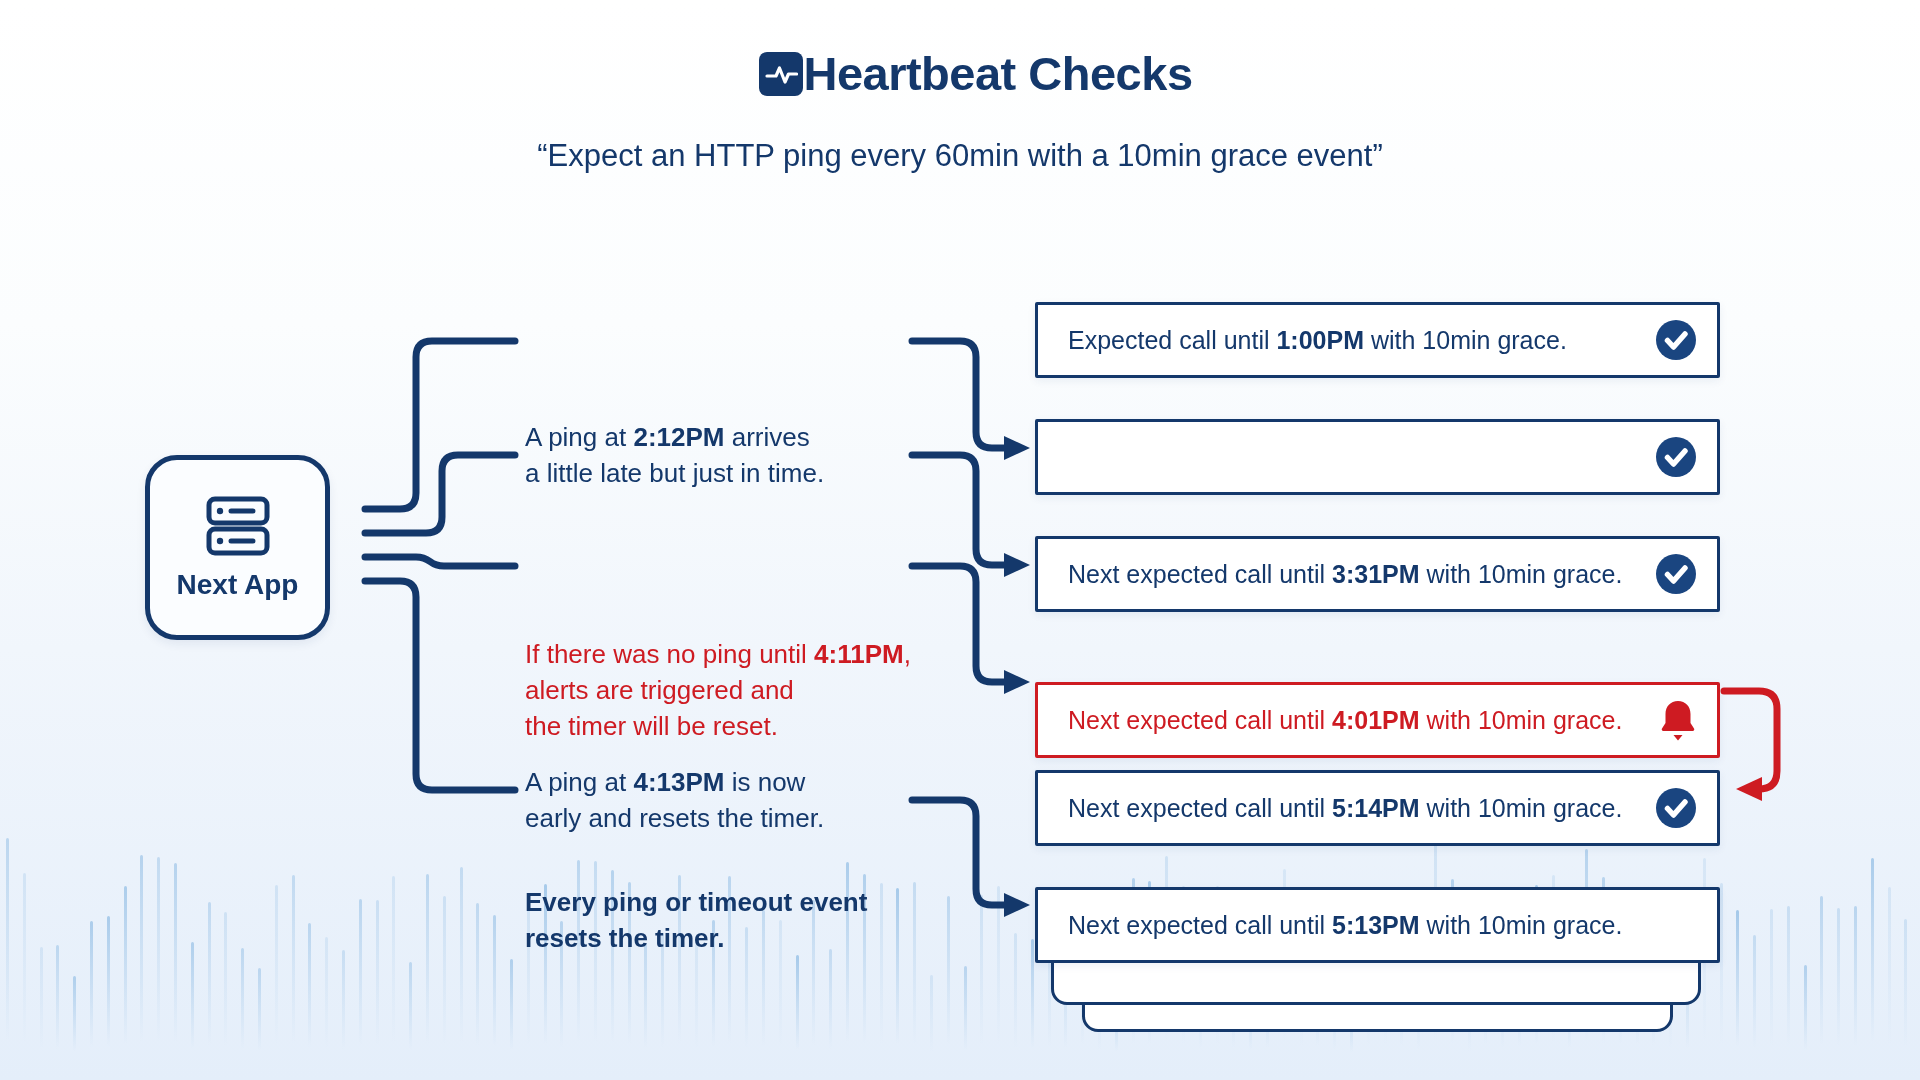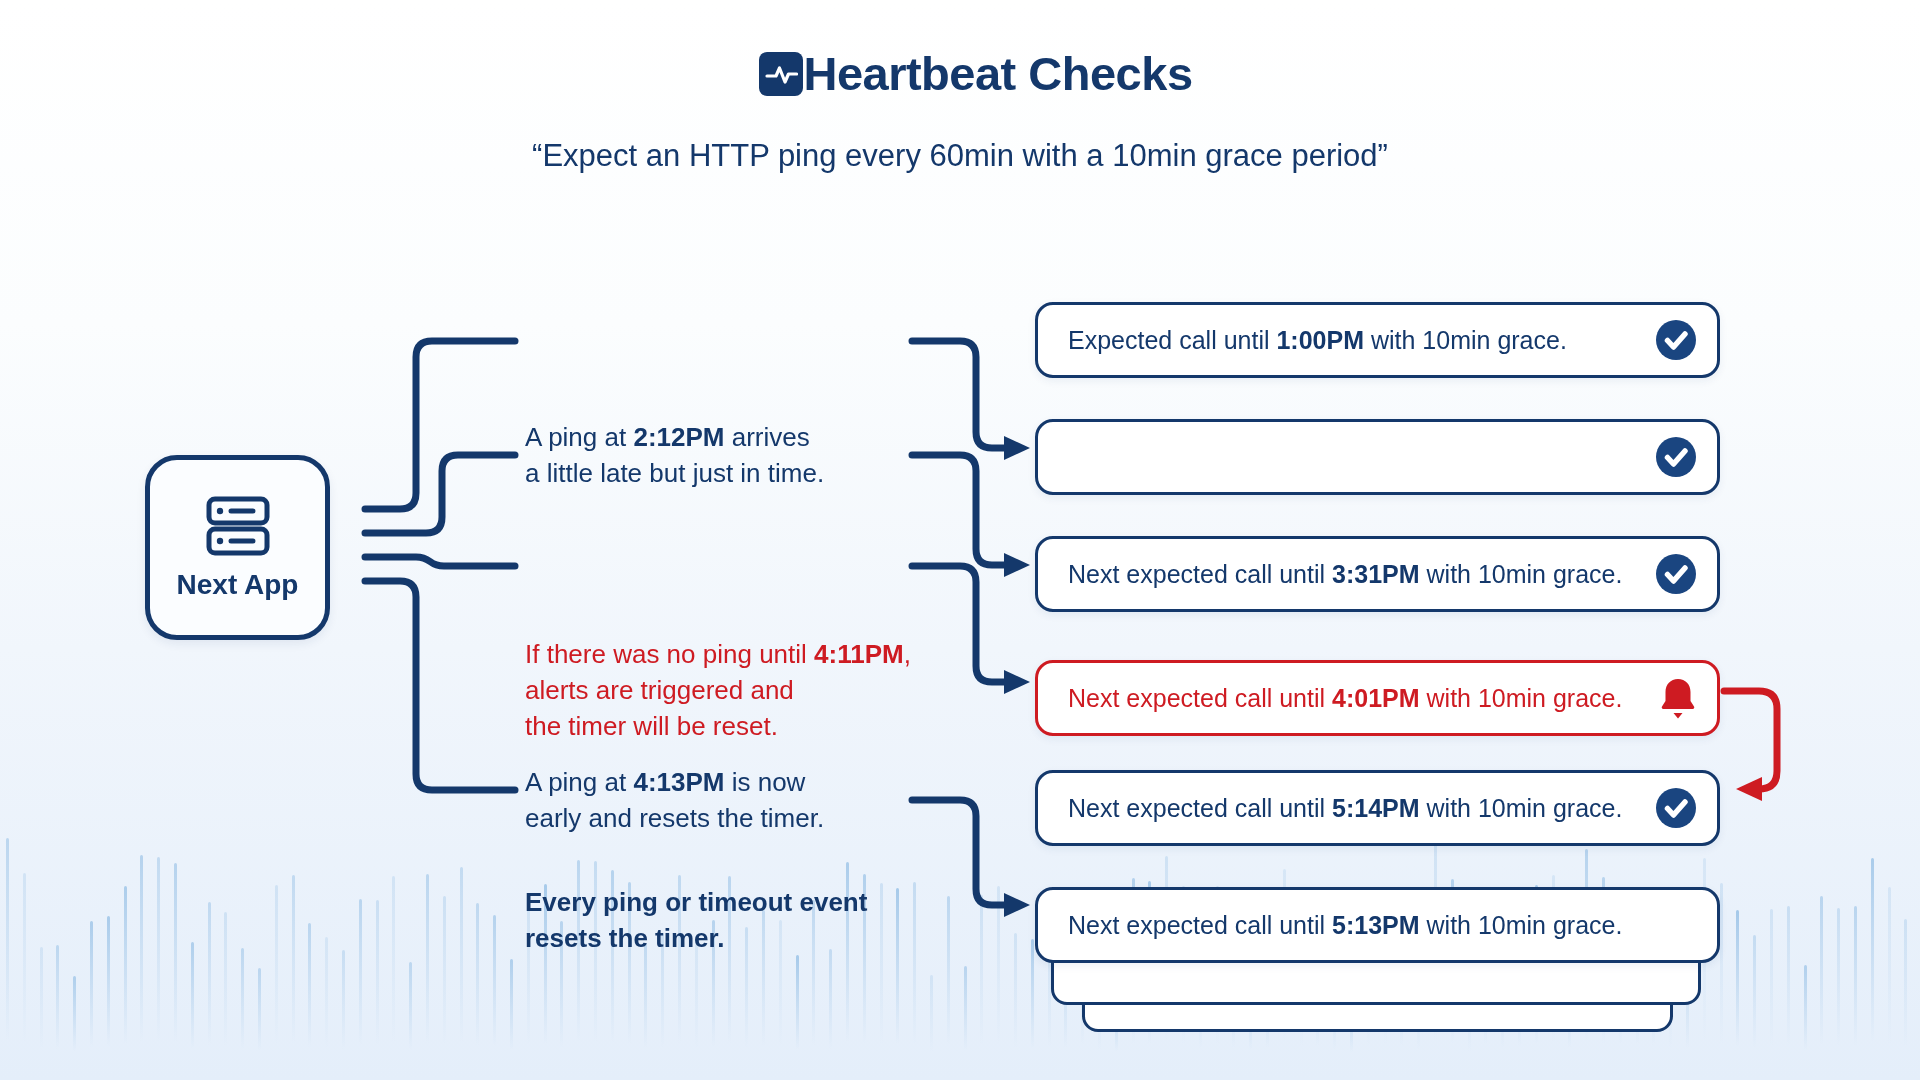--- a/index.html
+++ b/index.html
@@ -36,21 +36,21 @@
 
   
   .ann{position:absolute;left:525px;width:420px;font-size:26px;line-height:36px;color:var(--navy);white-space:pre-line;z-index:2;}
   .ann b{font-weight:bold;}
   .ann.alert{color:var(--red);}
   .ann.bold{font-weight:bold;}
 
   
   .card{
     position:absolute;left:1035px;width:685px;height:76px;box-sizing:border-box;
-    background:var(--card-bg);border:3.5px solid var(--navy);border-radius:18px;
+    background:var(--card-bg);border:3.5px solid var(--navy);border-radius:2px;
     display:flex;align-items:center;padding:0 80px 0 30px;z-index:3;
     box-shadow:0 3px 8px rgba(20,56,107,0.07);
   }
   .card.alert{border-color:var(--red);}
   .card-text{font-size:25px;color:var(--navy);white-space:nowrap;}
   .card.alert .card-text{color:var(--red);}
   .card-text b{font-weight:bold;}
   .card-icon{position:absolute;right:20px;top:50%;transform:translateY(-50%);display:flex;align-items:center;}
 
   
@@ -185,21 +185,21 @@
     </div>
 
   <div class="header">
     <div class="title-icon">
       <svg width="34" height="34" viewBox="0 0 34 34">
         <path d="M3 19 h9 l3.5 -8 l5.5 14 l3.5 -8 h8" fill="none" stroke="#ffffff" stroke-width="3.2" stroke-linecap="round" stroke-linejoin="round"></path>
       </svg>
     </div>
     <div class="title">Heartbeat Checks</div>
   </div>
-  <div class="subtitle"><span>“Expect an HTTP ping every </span><b>60min</b><span> with a </span><b>10min</b><span> grace period”</span></div>
+  <div class="subtitle"><span>“Expect an HTTP ping every </span><b>60min</b><span> with a </span><b>10min</b><span> grace event”</span></div>
 
   <div class="app-box">
     <svg width="66" height="62" viewBox="0 0 66 62">
       <rect x="4" y="4" width="58" height="24" rx="6" fill="none" stroke="var(--navy)" stroke-width="5"></rect>
       <rect x="4" y="34" width="58" height="24" rx="6" fill="none" stroke="var(--navy)" stroke-width="5"></rect>
       <circle cx="15" cy="16" r="3.2" fill="var(--navy)"></circle>
       <line x1="26" y1="16" x2="48" y2="16" stroke="var(--navy)" stroke-width="5" stroke-linecap="round"></line>
       <circle cx="15" cy="46" r="3.2" fill="var(--navy)"></circle>
       <line x1="26" y1="46" x2="48" y2="46" stroke="var(--navy)" stroke-width="5" stroke-linecap="round"></line>
     </svg>
@@ -235,21 +235,21 @@
   </div>
   <div class="card" style="top:536px">
     <div class="card-text"><span>Next expected call until </span><b>3:31PM</b><span> with 10min grace.</span></div>
     <span class="card-icon">
       <svg width="42" height="42" viewBox="0 0 42 42">
           <circle cx="21" cy="21" r="20" fill="var(--navy-fill)"></circle>
           <path d="M12.5 21.5 l6 6.5 l11.5 -13" fill="none" stroke="#fff" stroke-width="5.5" stroke-linecap="round" stroke-linejoin="round"></path>
         </svg>
     </span>
   </div>
-  <div class="card alert" style="top:660px">
+  <div class="card alert" style="top:682px">
     <div class="card-text"><span>Next expected call until </span><b>4:01PM</b><span> with 10min grace.</span></div>
     <span class="card-icon">
       <svg width="38" height="44" viewBox="0 0 38 44">
         <path d="M19 3 C11.5 3 6.5 8.5 6.5 16 v9 l-3.5 5.5 a1.6 1.6 0 0 0 1.4 2.5 h29.2 a1.6 1.6 0 0 0 1.4 -2.5 L31.5 25 v-9 C31.5 8.5 26.5 3 19 3 Z" fill="var(--red)"></path>
         <path d="M14.5 37 h9 l-4.5 5.5 Z" fill="var(--red)"></path>
       </svg>
     </span>
   </div>
   <div class="card" style="top:770px">
     <div class="card-text"><span>Next expected call until </span><b>5:14PM</b><span> with 10min grace.</span></div>

